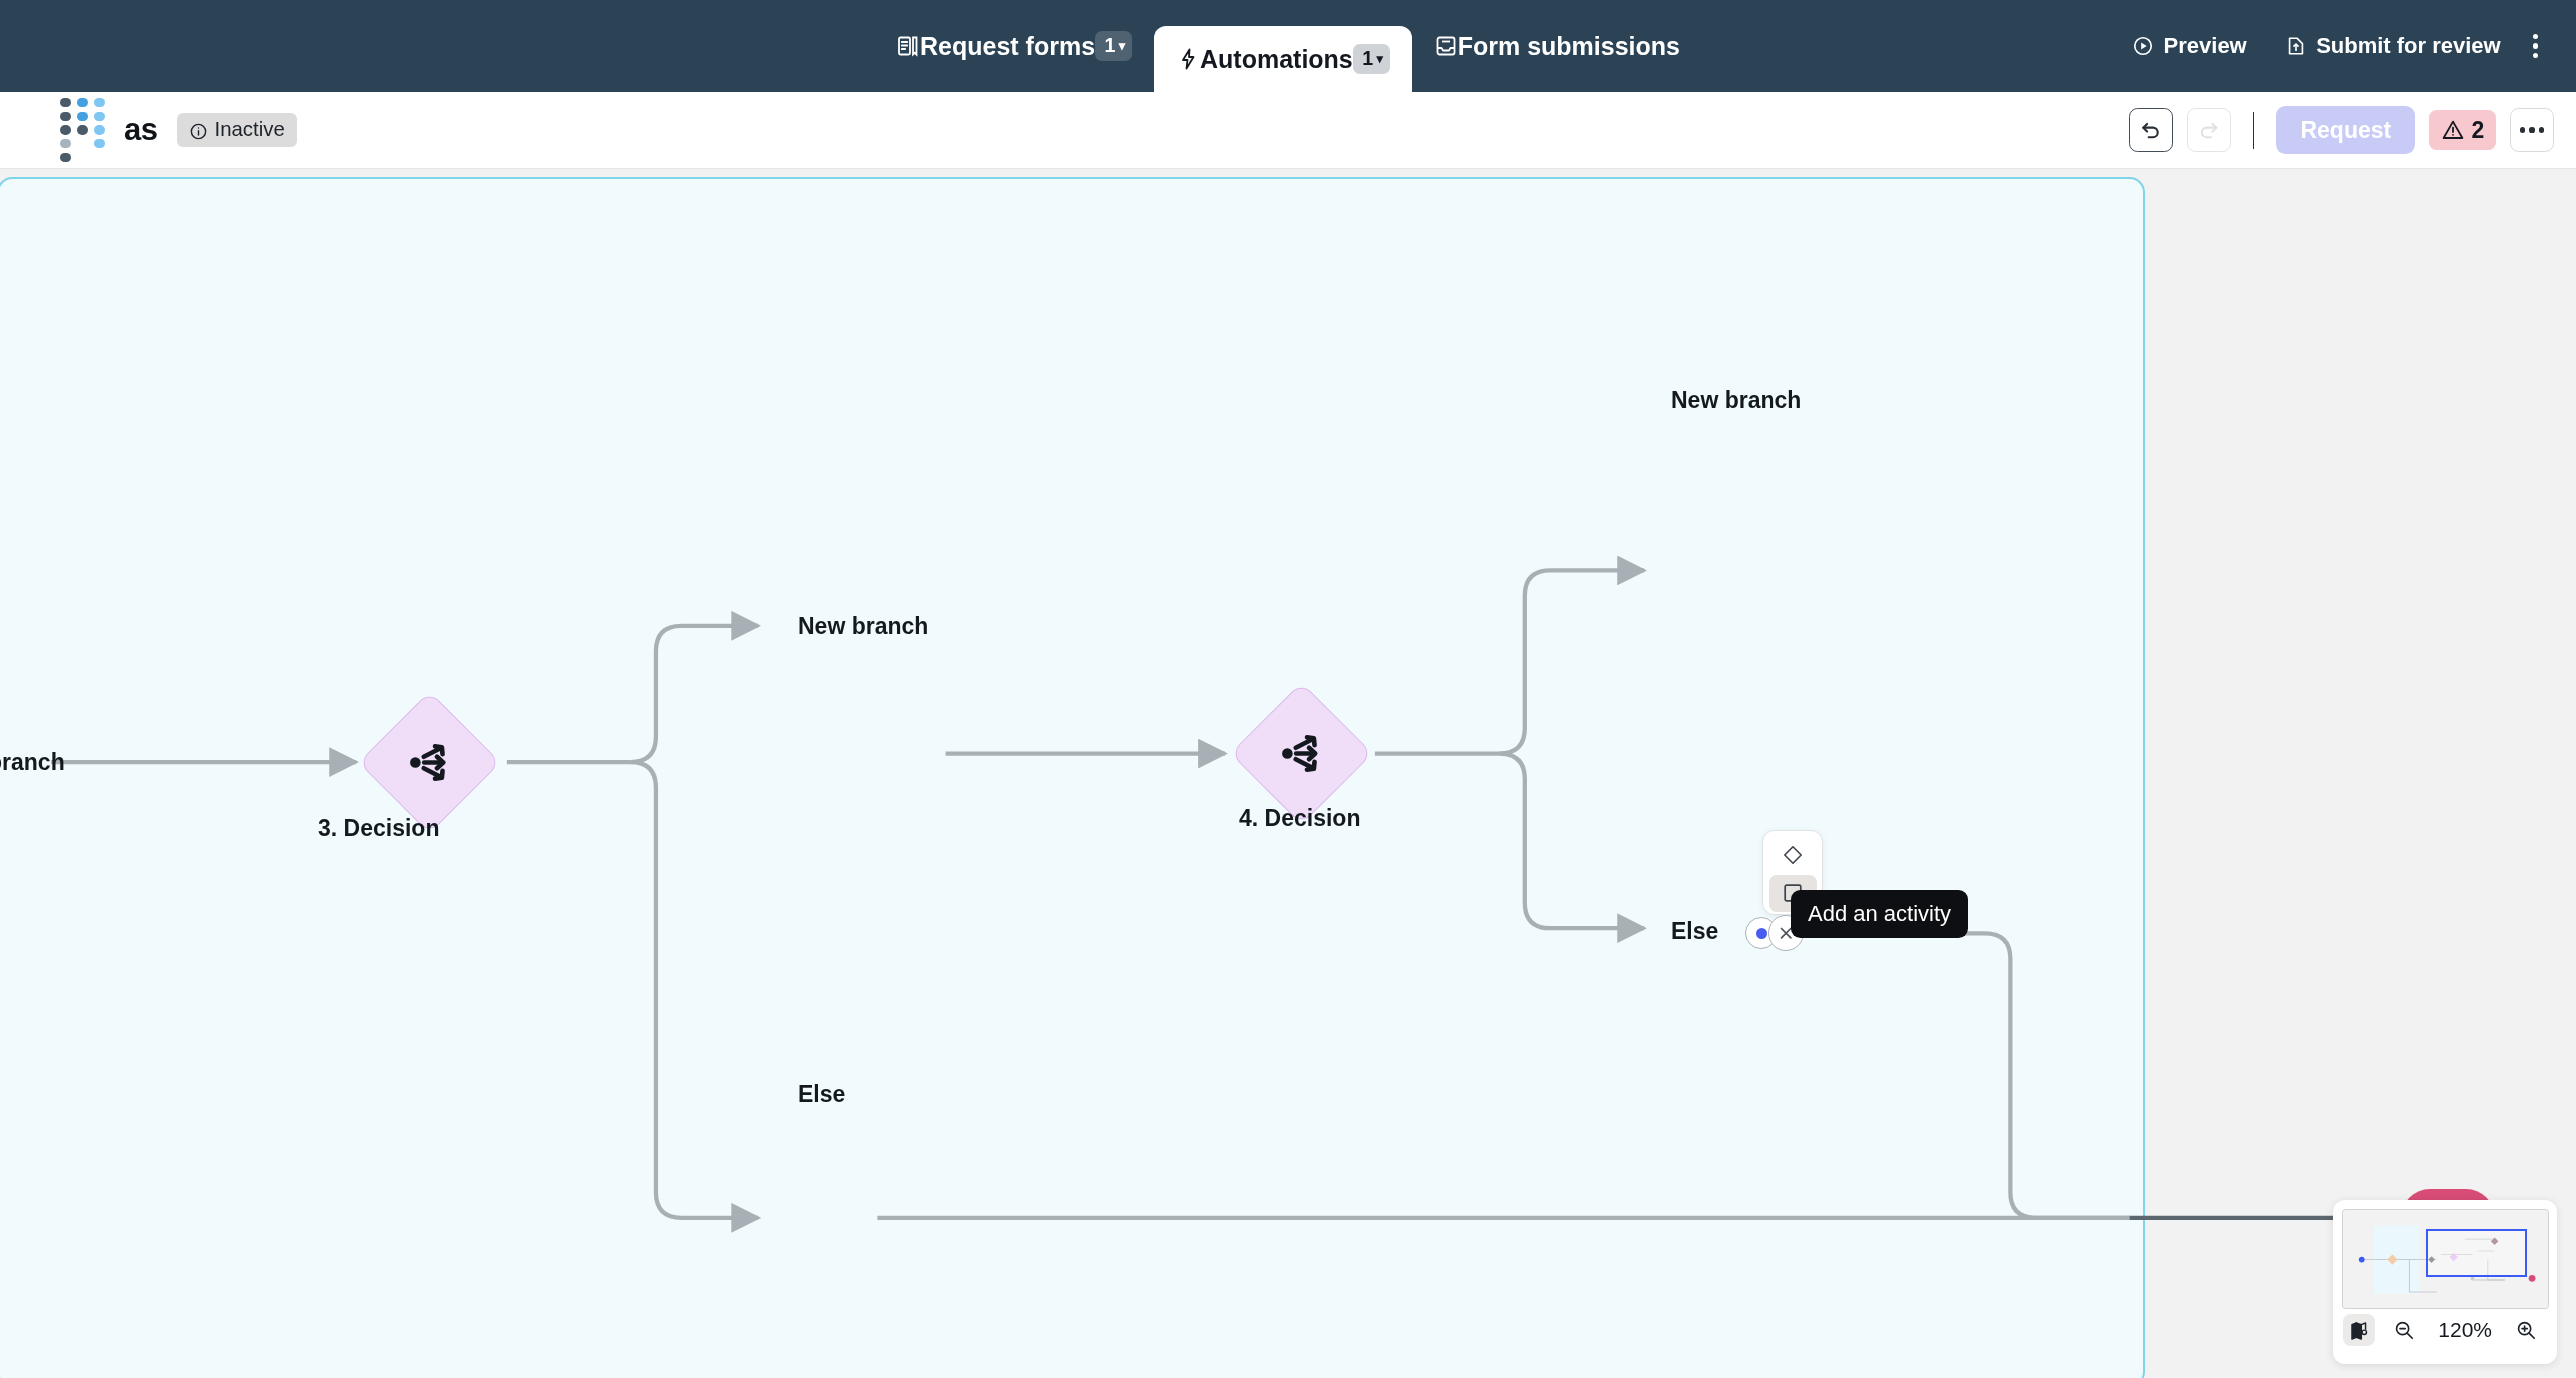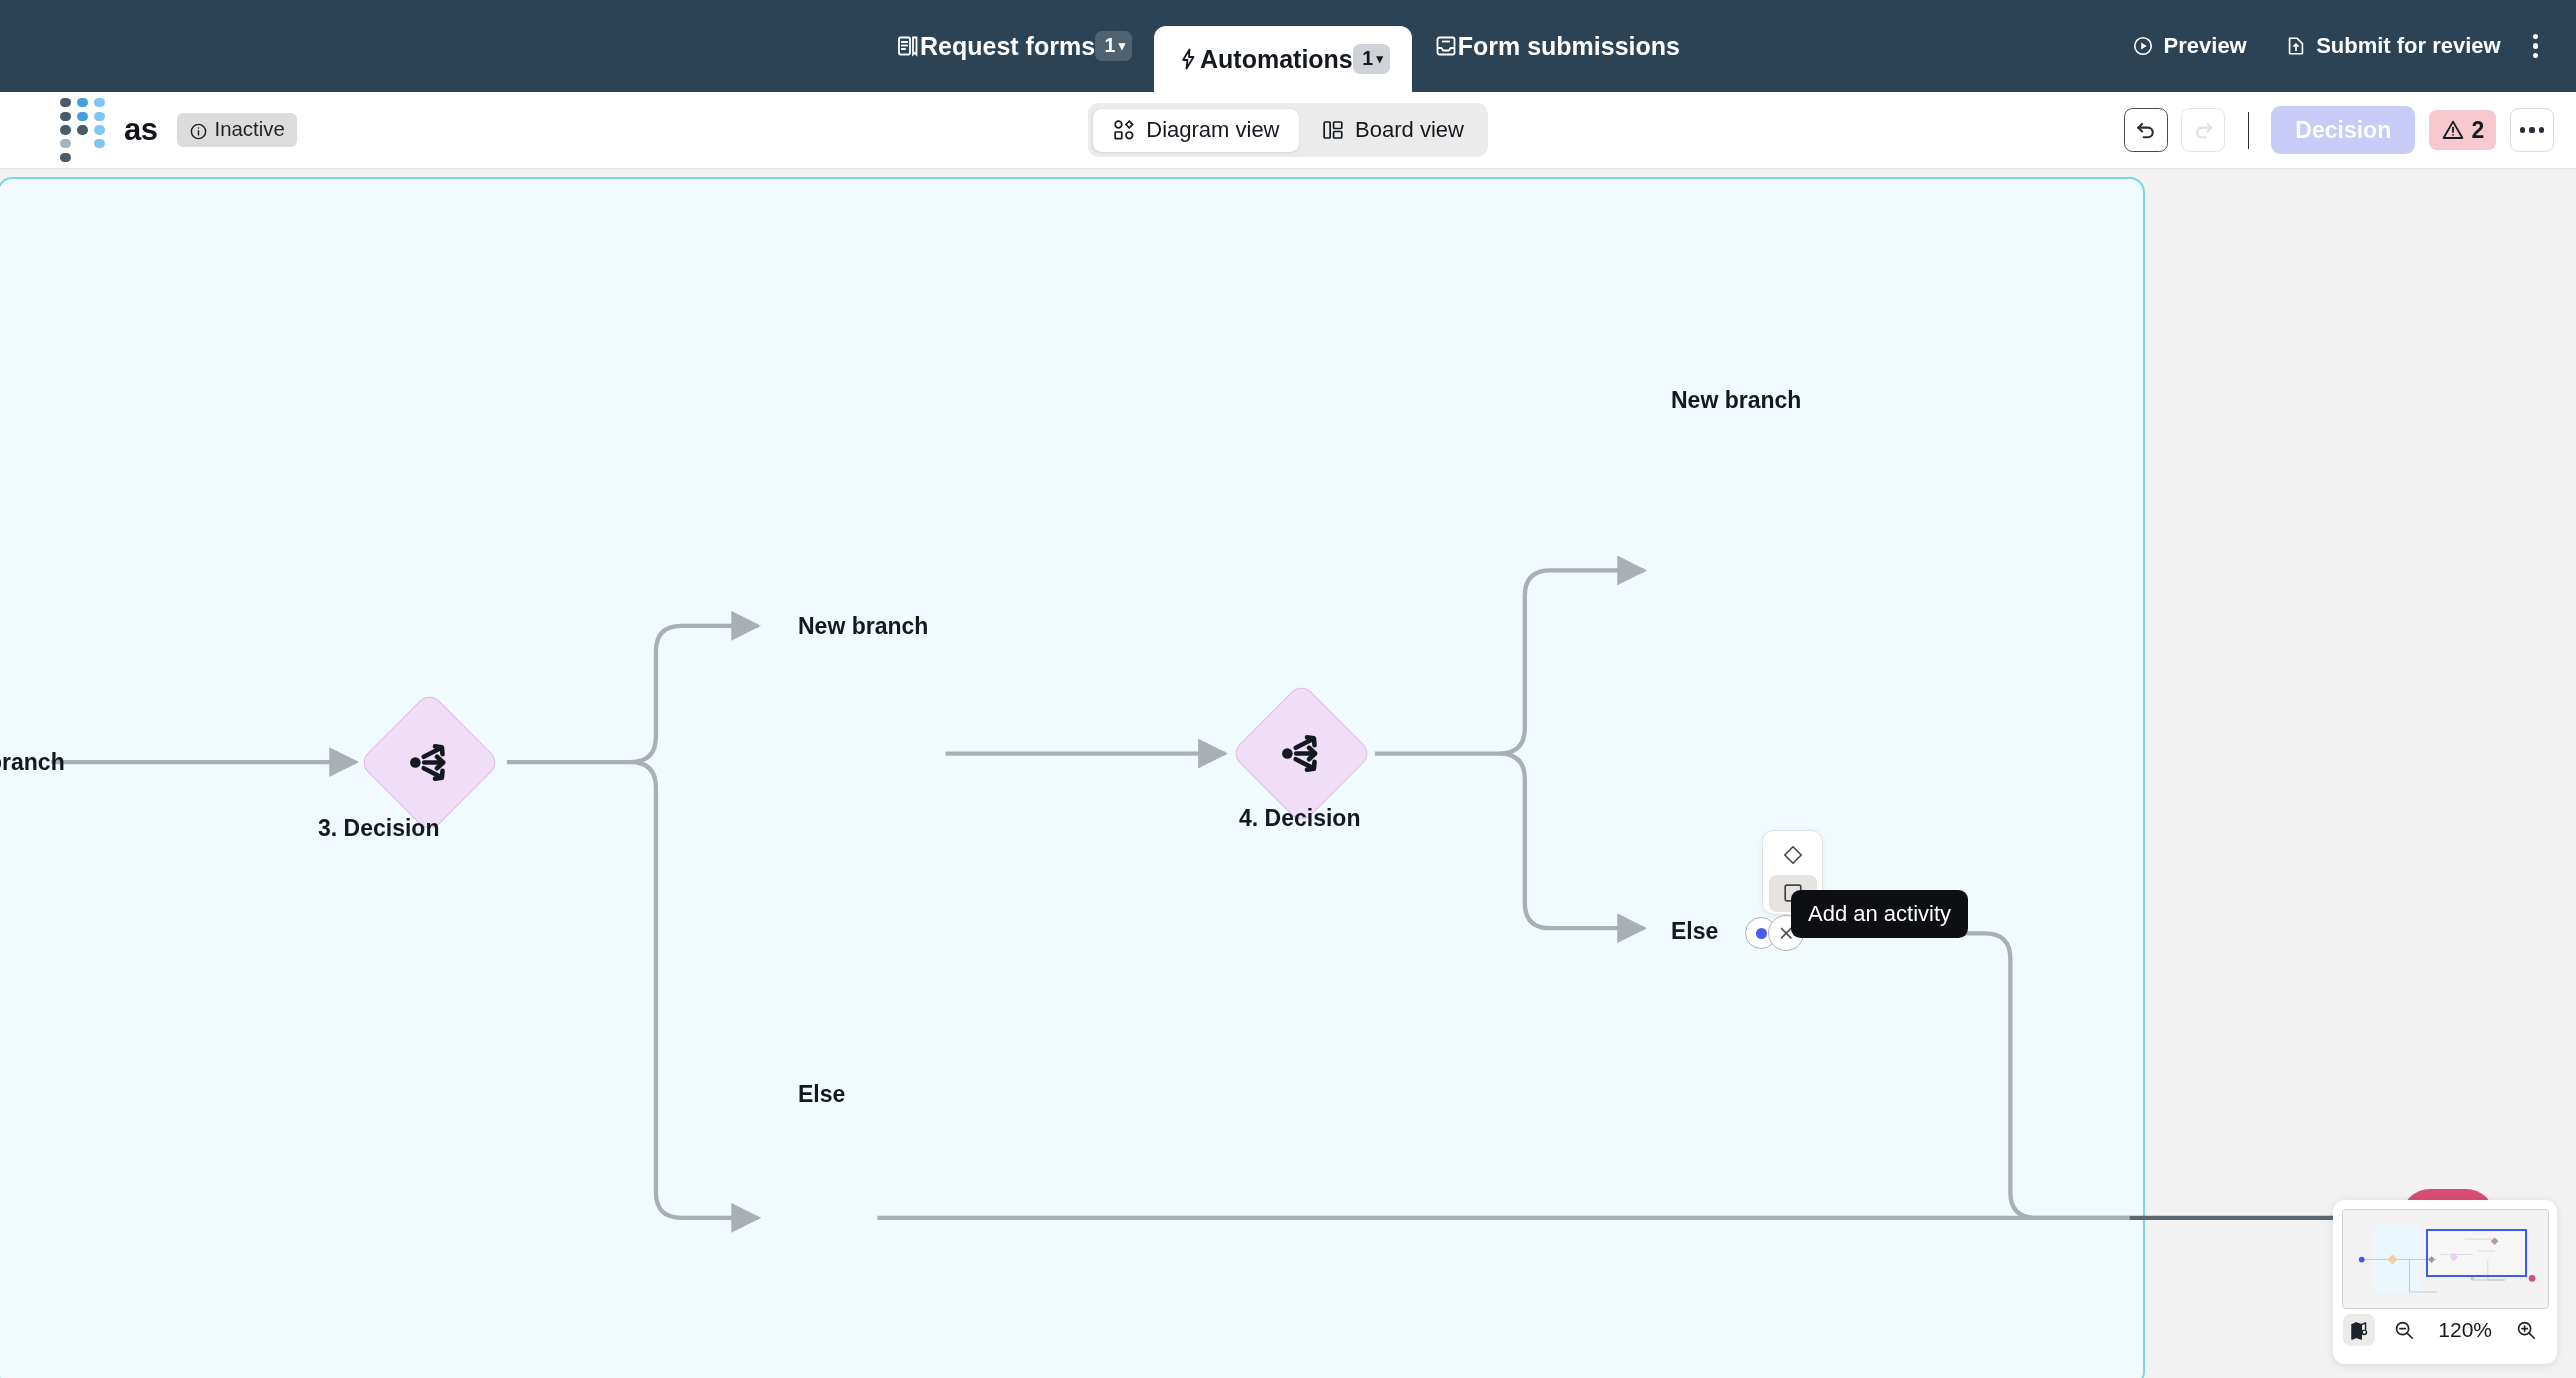--- a/index.html
+++ b/index.html
@@ -355,63 +355,40 @@
         <svg width="19" height="19" viewBox="0 0 24 24" fill="none" stroke="#1d2329" stroke-width="1.8">
             <circle cx="12" cy="12" r="9"></circle>
             <path d="M12 11v5.5" stroke-linecap="round"></path>
             <circle cx="12" cy="7.6" r=".9" fill="#1d2329" stroke="none"></circle>
           </svg>
       </span>
       <span>Inactive</span>
     </div>
   </div>
 
-  <div class="viewtoggle">
-    <div class="vt-btn active">
-      <span class="ic">
-        <svg width="24" height="24" viewBox="0 0 24 24" fill="none" stroke="#14191f" stroke-width="1.7">
-            <circle cx="6.5" cy="6.5" r="3.3"></circle>
-            <path d="M17.3 3.2l3.3 3.3-3.3 3.3-3.3-3.3z"></path>
-            <rect x="3.2" y="14" width="6.6" height="6.6" rx=".6"></rect>
-            <circle cx="17.3" cy="17.3" r="3.3"></circle>
-          </svg>
-      </span>
-      <span>Diagram view</span>
-    </div>
-    <div class="vt-btn">
-      <span class="ic">
-        <svg width="24" height="24" viewBox="0 0 24 24" fill="none" stroke="#14191f" stroke-width="1.7">
-            <rect x="3.2" y="4" width="6" height="16" rx="1"></rect>
-            <rect x="12.6" y="4" width="8.2" height="6.5" rx="1"></rect>
-            <rect x="12.6" y="13.5" width="8.2" height="6.5" rx="1"></rect>
-          </svg>
-      </span>
-      <span>Board view</span>
-    </div>
-  </div>
 
   <div class="tb-right">
     <div class="icon-btn">
       <span class="ic">
         <svg width="25.6" height="25.6" viewBox="0 0 24 24" fill="none" stroke="#2a2f35" stroke-width="2" stroke-linecap="round" stroke-linejoin="round">
             <path d="M8.5 6.5L5 10l3.5 3.5"></path>
             <path d="M5 10h9a4.5 4.5 0 0 1 0 9h-4"></path>
           </svg>
       </span>
     </div>
     <div class="icon-btn disabled">
       <span class="ic">
         <svg width="25.6" height="25.6" viewBox="0 0 24 24" fill="none" stroke="#dfe2e5" stroke-width="2" stroke-linecap="round" stroke-linejoin="round">
             <path d="M15.5 6.5L19 10l-3.5 3.5"></path>
             <path d="M19 10h-9a4.5 4.5 0 0 0 0 9h4"></path>
           </svg>
       </span>
     </div>
     <div class="vdiv"></div>
-    <div class="btn-activate">Decision</div>
+    <div class="btn-activate">Request</div>
     <div class="badge-warn">
       <span class="ic">
         <svg width="24" height="24" viewBox="0 0 24 24" fill="none" stroke="#14191f" stroke-width="1.8" stroke-linejoin="round">
             <path d="M12 3.6L21.4 20H2.6z"></path>
             <path d="M12 9.6v4.4" stroke-linecap="round"></path>
             <circle cx="12" cy="16.8" r=".9" fill="#14191f" stroke="none"></circle>
           </svg>
       </span>
       <span>2</span>
     </div>

